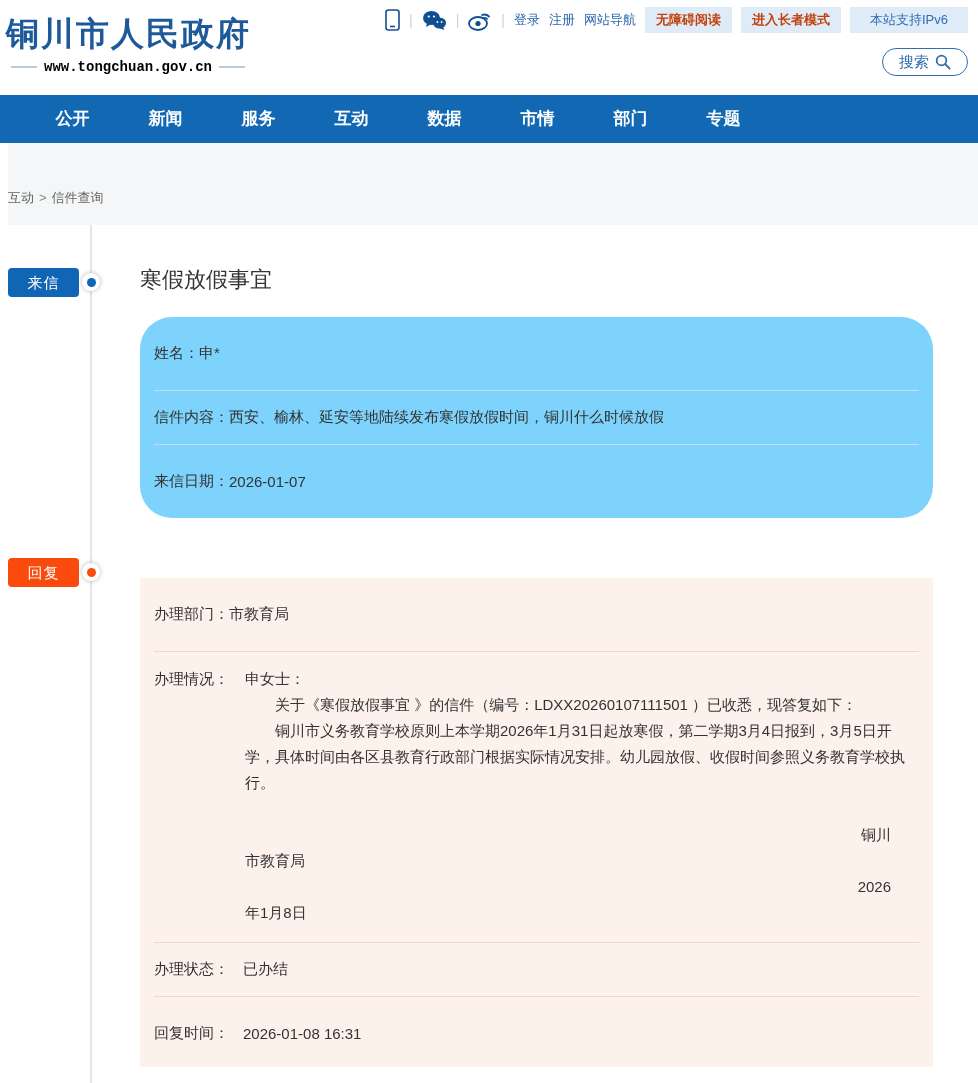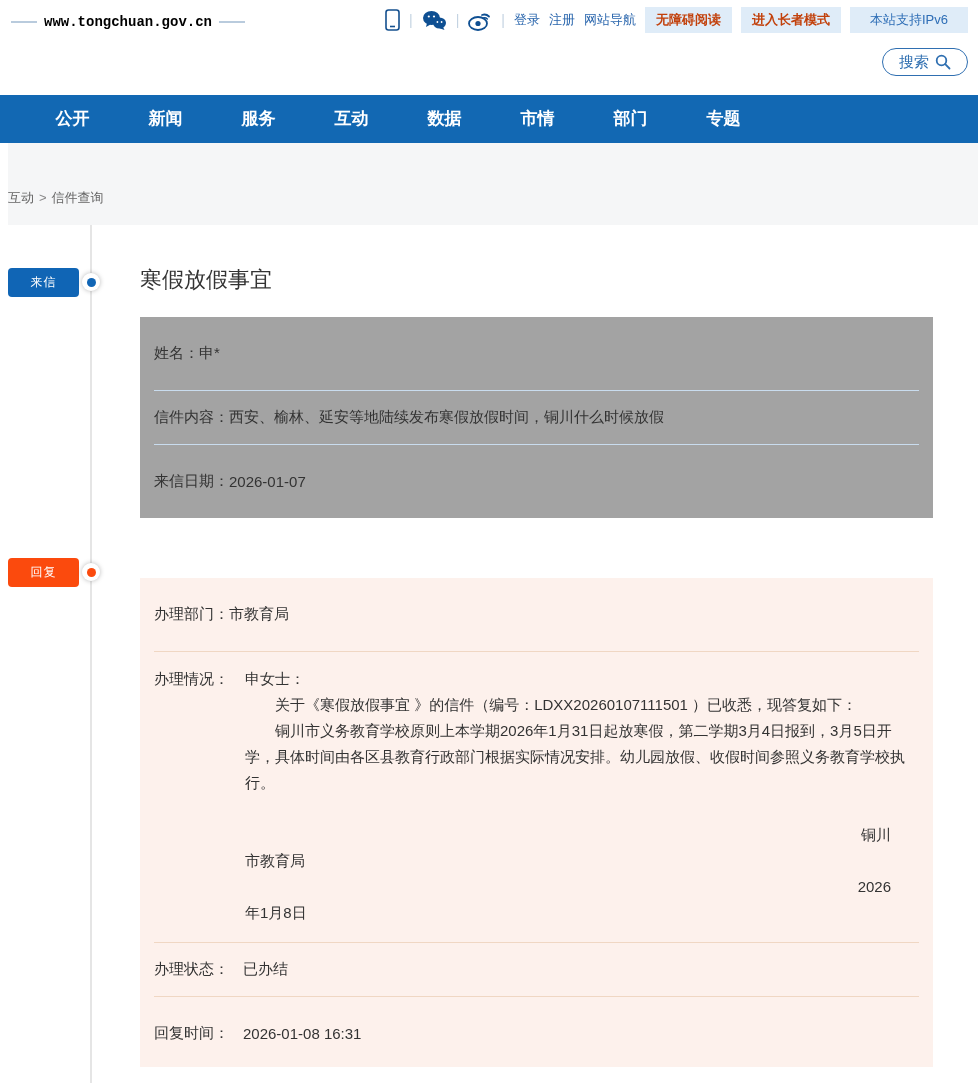--- a/index.html
+++ b/index.html
@@ -47,34 +47,34 @@
   
   .crumb-bar { position:absolute; top:143px; left:8px; width:978px; height:82px; background:#f5f6f7; }
   .crumb { position:absolute; left:0px; top:46px; font-size:13px; color:#666; }
   .crumb a { color:#666; text-decoration:none; cursor:pointer; }
   .crumb .csep { margin:0 5px; color:#888; }
   
   .main { position:absolute; top:225px; left:0; width:978px; height:858px; background:#fff; }
   .tl-line { position:absolute; left:90px; top:0; width:2px; height:858px; background:#e5e5e5; }
   .badge {
     position:absolute; left:8px; width:71px; height:29px; border-radius:4px;
-    color:#fff; font-size:12px; text-align:center; line-height:29px; letter-spacing:1px;
+    color:#fff; font-size:15px; text-align:center; line-height:29px; letter-spacing:1px;
   }
   .badge.blue { background:#1065b5; top:43px; }
   .badge.orange { background:#fb4a0d; top:333px; }
   .tl-dot {
     position:absolute; left:82px; width:18px; height:18px; border-radius:50%;
     background:#fff; box-shadow:0 0 5px rgba(0,0,0,.28); display:flex; align-items:center; justify-content:center;
   }
   .tl-dot .core { width:9px; height:9px; border-radius:50%; }
   .tl-dot.blue { top:48px; } .tl-dot.blue .core { background:#1065b5; }
   .tl-dot.orange { top:338px; } .tl-dot.orange .core { background:#fb4a0d; }
   .page-title { position:absolute; left:140px; top:40px; font-size:22px; font-weight:normal; color:#333; }
   
-  .letter-box { position:absolute; left:140px; top:92px; width:793px; background:#a3a3a3; }
+  .letter-box { position:absolute; left:140px; top:92px; width:793px; background:#7dd3fc;border-radius:32px; }
   .lrow { display:flex; align-items:center; padding:0 14px; font-size:15px; color:#333; }
   .lrow.h73 { height:73px; } .lrow.h53 { height:53px; }
   .ldiv { height:1px; background:#c9dcee; margin:0 14px; }
   
   .reply-box { position:absolute; left:140px; top:353px; width:793px; height:489px; background:#fdf1ec; }
   .rdiv { height:1px; background:#f0d7c3; margin:0 14px; }
   .rrow { display:flex; align-items:center; padding:0 14px; font-size:15px; color:#333; }
   .rrow.h73 { height:73px; } .rrow.h53 { height:53px; }
   .gap14 { margin-left:14px; }
   .detail { display:flex; padding:14px 14px 0; height:290px; font-size:15px; color:#333;gap:13px; }
@@ -83,20 +83,21 @@
   .detail-body p.indent { text-indent:2em; }
   .sig-block { margin-top:26px; }
   .sig-right { text-align:right; padding-right:28px; }
   svg { display:block; }
 </style>
 </head>
 <body>
 
 <div class="header">
   <div class="logo">
+    <div class="logo-title">铜川市人民政府</div>
     <div class="logo-sub">
       <span class="dash"></span>
       <span class="logo-url">www.tongchuan.gov.cn</span>
       <span class="dash"></span>
     </div>
   </div>
 
   <div class="utility">
     <span class="u-icon">
       <svg width="15" height="22" viewBox="0 0 15 22">

